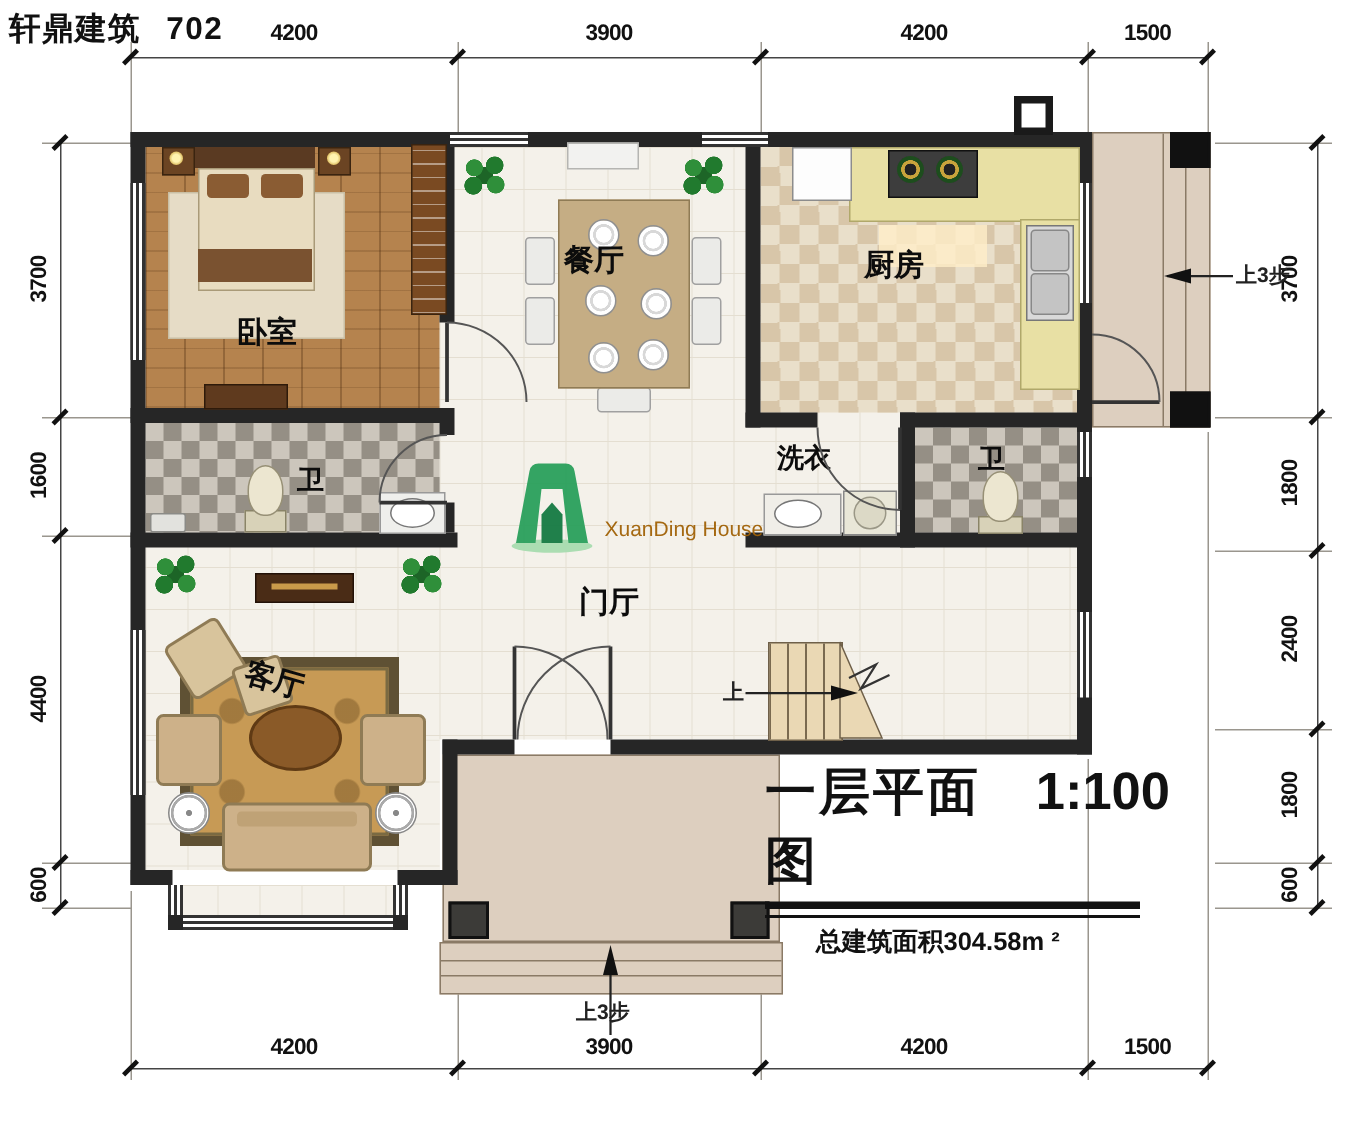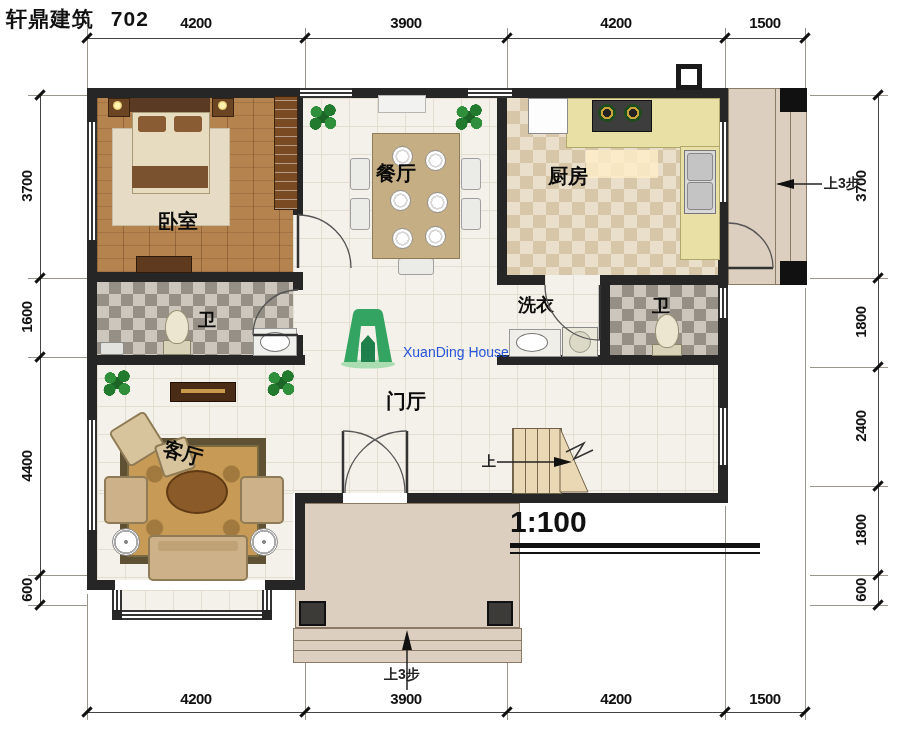--- a/index.html
+++ b/index.html
@@ -33,27 +33,27 @@
     radial-gradient(circle at 70% 30%,#217a2e 0 17%,transparent 18%),
     radial-gradient(circle at 28% 70%,#217a2e 0 17%,transparent 18%),
     radial-gradient(circle at 72% 68%,#2f8f3a 0 17%,transparent 18%),
     radial-gradient(circle at 50% 50%,#1d6527 0 24%,transparent 25%);}
   .lamp{position:absolute;width:9px;height:9px;border-radius:50%;background:radial-gradient(circle,#fff3b0 0 40%,#c79a2e 90%);}
   svg.overlay{position:absolute;left:0;top:0;pointer-events:none;}
   .steps-line{position:absolute;background:#8a7a66;height:1px;}
   .titleblock{position:absolute;left:510px;top:505px;width:270px;}
   .tb-row{display:flex;align-items:baseline;gap:14px;}
   .tb-title{font-size:34px;font-weight:bold;letter-spacing:2px;}
-  .tb-scale{font-size:30px;font-weight:bold;}
+  .tb-scale{font-size:35px;font-weight:bold;}
   .tb-rule-thick{height:5px;background:#111;margin-top:4px;width:250px;}
   .tb-rule-thin{height:2px;background:#111;margin-top:4px;width:250px;}
   .tb-note{font-size:17px;font-weight:bold;margin-top:8px;white-space:nowrap;}
   .tb-note2{font-size:17px;font-weight:bold;margin-top:4px;margin-left:34px;white-space:nowrap;}
   .logo-cn{font-size:27px;font-weight:bold;letter-spacing:5px;color:#2aa05c;}
-  .logo-en{font-size:14px;color:#1d4ed8;margin-top:2px;}
+  .logo-en{font-size:14px;color:#a16207;margin-top:2px;}
   .hdr{position:absolute;left:6px;top:5px;font-size:21px;font-weight:bold;letter-spacing:1px;}
 </style>
 </head>
 <body>
 
 <div id="stage">
 
   <div class="hdr">
     <span>轩鼎建筑</span>
     <span style="margin-left:10px;">702</span>
@@ -215,21 +215,21 @@
   <div class="abs" style="left:566px;top:98px;width:152px;height:48px;background:#e8e0a4;border:1px solid #b0a86a;"></div>
   <div class="abs" style="left:680px;top:146px;width:38px;height:112px;background:#e8e0a4;border:1px solid #b0a86a;"></div>
   <div class="abs" style="left:528px;top:98px;width:38px;height:34px;background:#fdfdfd;border:1px solid #8c8c8c;"></div>
   <div class="abs" style="left:592px;top:100px;width:58px;height:30px;background:#3d3d3d;border:1px solid #111;"></div>
   <div class="abs" style="left:598px;top:104px;width:18px;height:18px;border-radius:50%;background:radial-gradient(circle,#222 0 30%,#c9a43c 32% 48%,#1d4d1d 50% 70%,#222 72%);"></div>
   <div class="abs" style="left:624px;top:104px;width:18px;height:18px;border-radius:50%;background:radial-gradient(circle,#222 0 30%,#c9a43c 32% 48%,#1d4d1d 50% 70%,#222 72%);"></div>
   <div class="abs" style="left:684px;top:150px;width:30px;height:62px;background:#d9d9d9;border:1px solid #777;"></div>
   <div class="abs" style="left:687px;top:153px;width:24px;height:26px;background:#c4c4c4;border:1px solid #888;border-radius:3px;"></div>
   <div class="abs" style="left:687px;top:182px;width:24px;height:26px;background:#c4c4c4;border:1px solid #888;border-radius:3px;"></div>
   <div class="abs" style="left:586px;top:150px;width:72px;height:28px;background:rgba(255,238,200,.8);"></div>
-  <div class="roomlbl" style="left:548px;top:163px;">厨房</div>
+  <div class="roomlbl" style="left:576px;top:163px;">厨房</div>
 
   <div class="abs" style="left:163px;top:340px;width:26px;height:13px;background:#d8d2b8;border:1px solid #8a8468;"></div>
   <div class="abs" style="left:165px;top:310px;width:22px;height:32px;border-radius:50% 50% 45% 45%;background:#ece6d0;border:1px solid #979076;"></div>
   <div class="abs" style="left:253px;top:328px;width:42px;height:26px;background:#efefec;border:1px solid #999;"></div>
   <div class="abs" style="left:260px;top:332px;width:28px;height:18px;border-radius:50%;background:#fff;border:1px solid #777;"></div>
   <div class="abs" style="left:100px;top:342px;width:22px;height:11px;background:#e2e2de;border:1px solid #8b8b87;border-radius:2px;"></div>
   <div class="roomlbl" style="left:198px;top:308px;font-size:18px;">卫</div>
 
   <div class="abs" style="left:509px;top:329px;width:50px;height:26px;background:#f0eee8;border:1px solid #999;"></div>
   <div class="abs" style="left:516px;top:333px;width:30px;height:17px;border-radius:50%;background:#fff;border:1px solid #777;"></div>
@@ -308,19 +308,21 @@
     <svg width="56" height="68" viewBox="0 0 56 68" style="position:absolute;left:0;top:2px;">
       <ellipse cx="28" cy="62" rx="27" ry="4.5" fill="#a8dcb0"></ellipse>
       <path d="M4,60 L13,12 Q14,7 19,7 L37,7 Q42,7 43,12 L52,60 L39,60 L35,24 L21,24 L17,60 Z" fill="#2aa05c"></path>
       <path d="M21,60 L21,41 L28,33 L35,41 L35,60 Z" fill="#157a43"></path>
     </svg>
     <div class="logo-en" style="position:absolute;left:63px;top:42px;">XuanDing House</div>
   </div>
 
   <div class="titleblock">
     <div class="tb-row">
+      <span class="tb-title">一层平面图</span>
       <span class="tb-scale">1:100</span>
     </div>
     <div class="tb-rule-thick"></div>
     <div class="tb-rule-thin"></div>
+    <div class="tb-note2">总建筑面积304.58m ²</div>
   </div>
 
 </div>
 
 </body></html>

